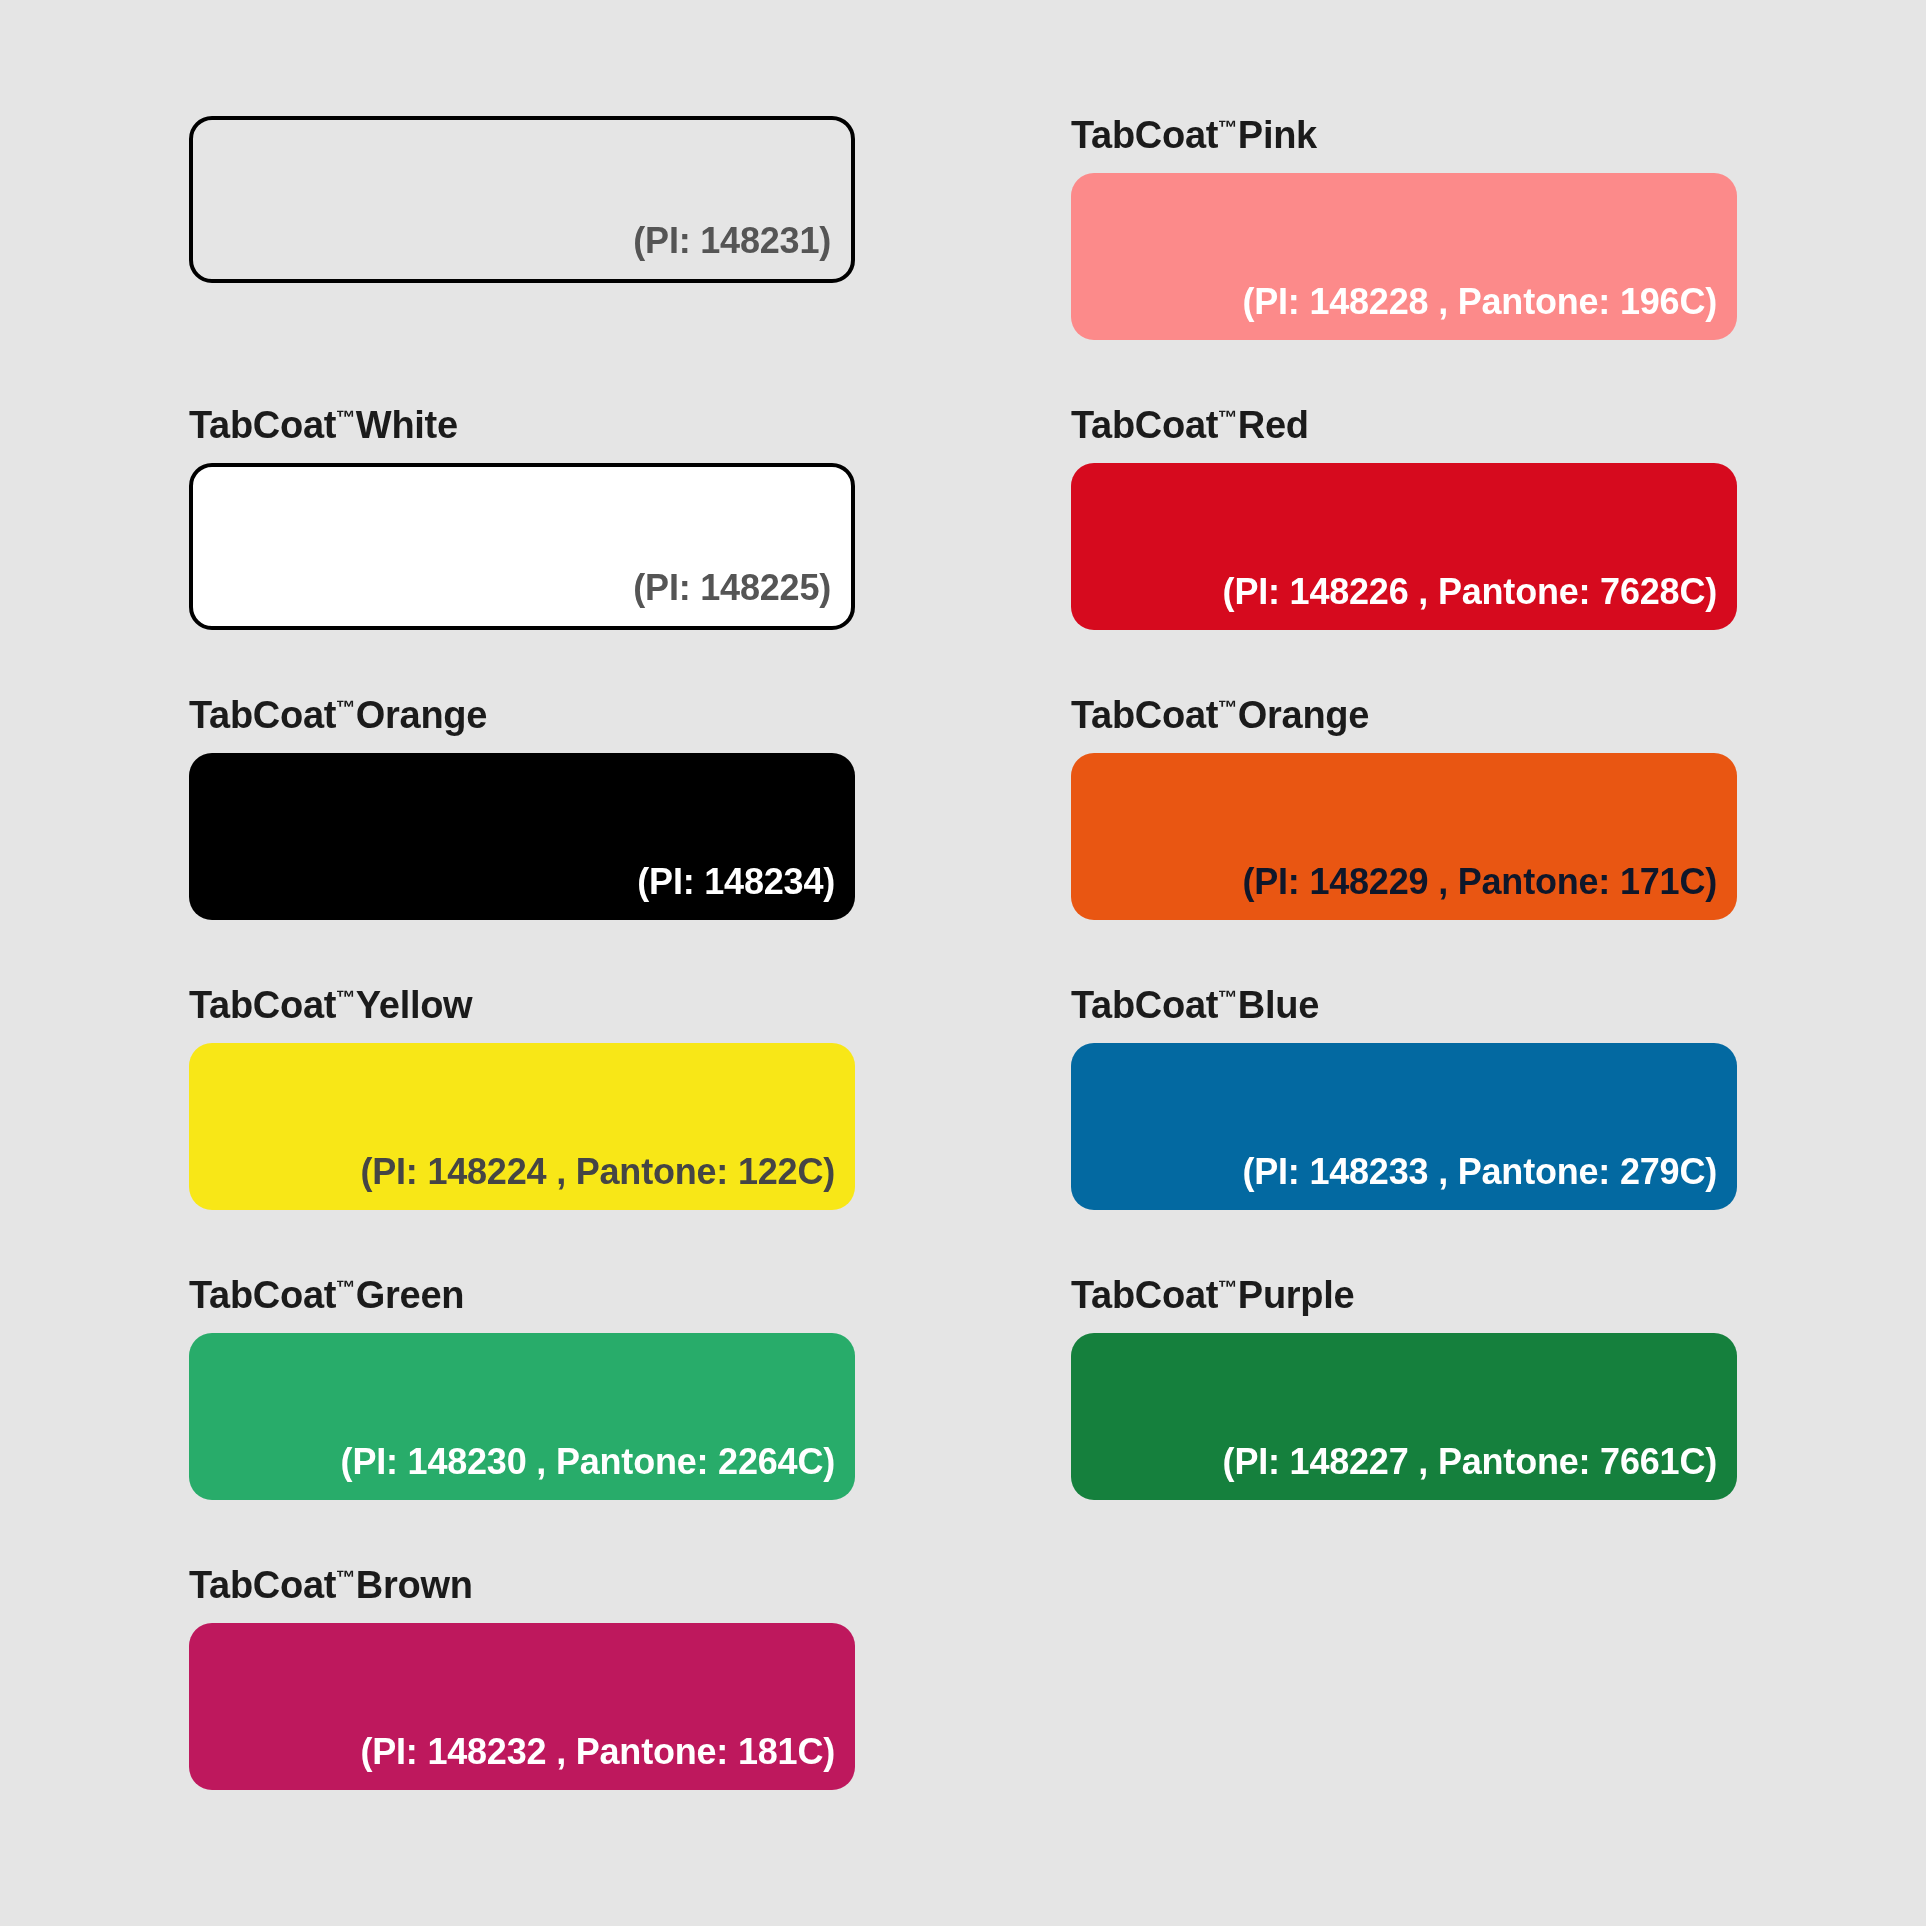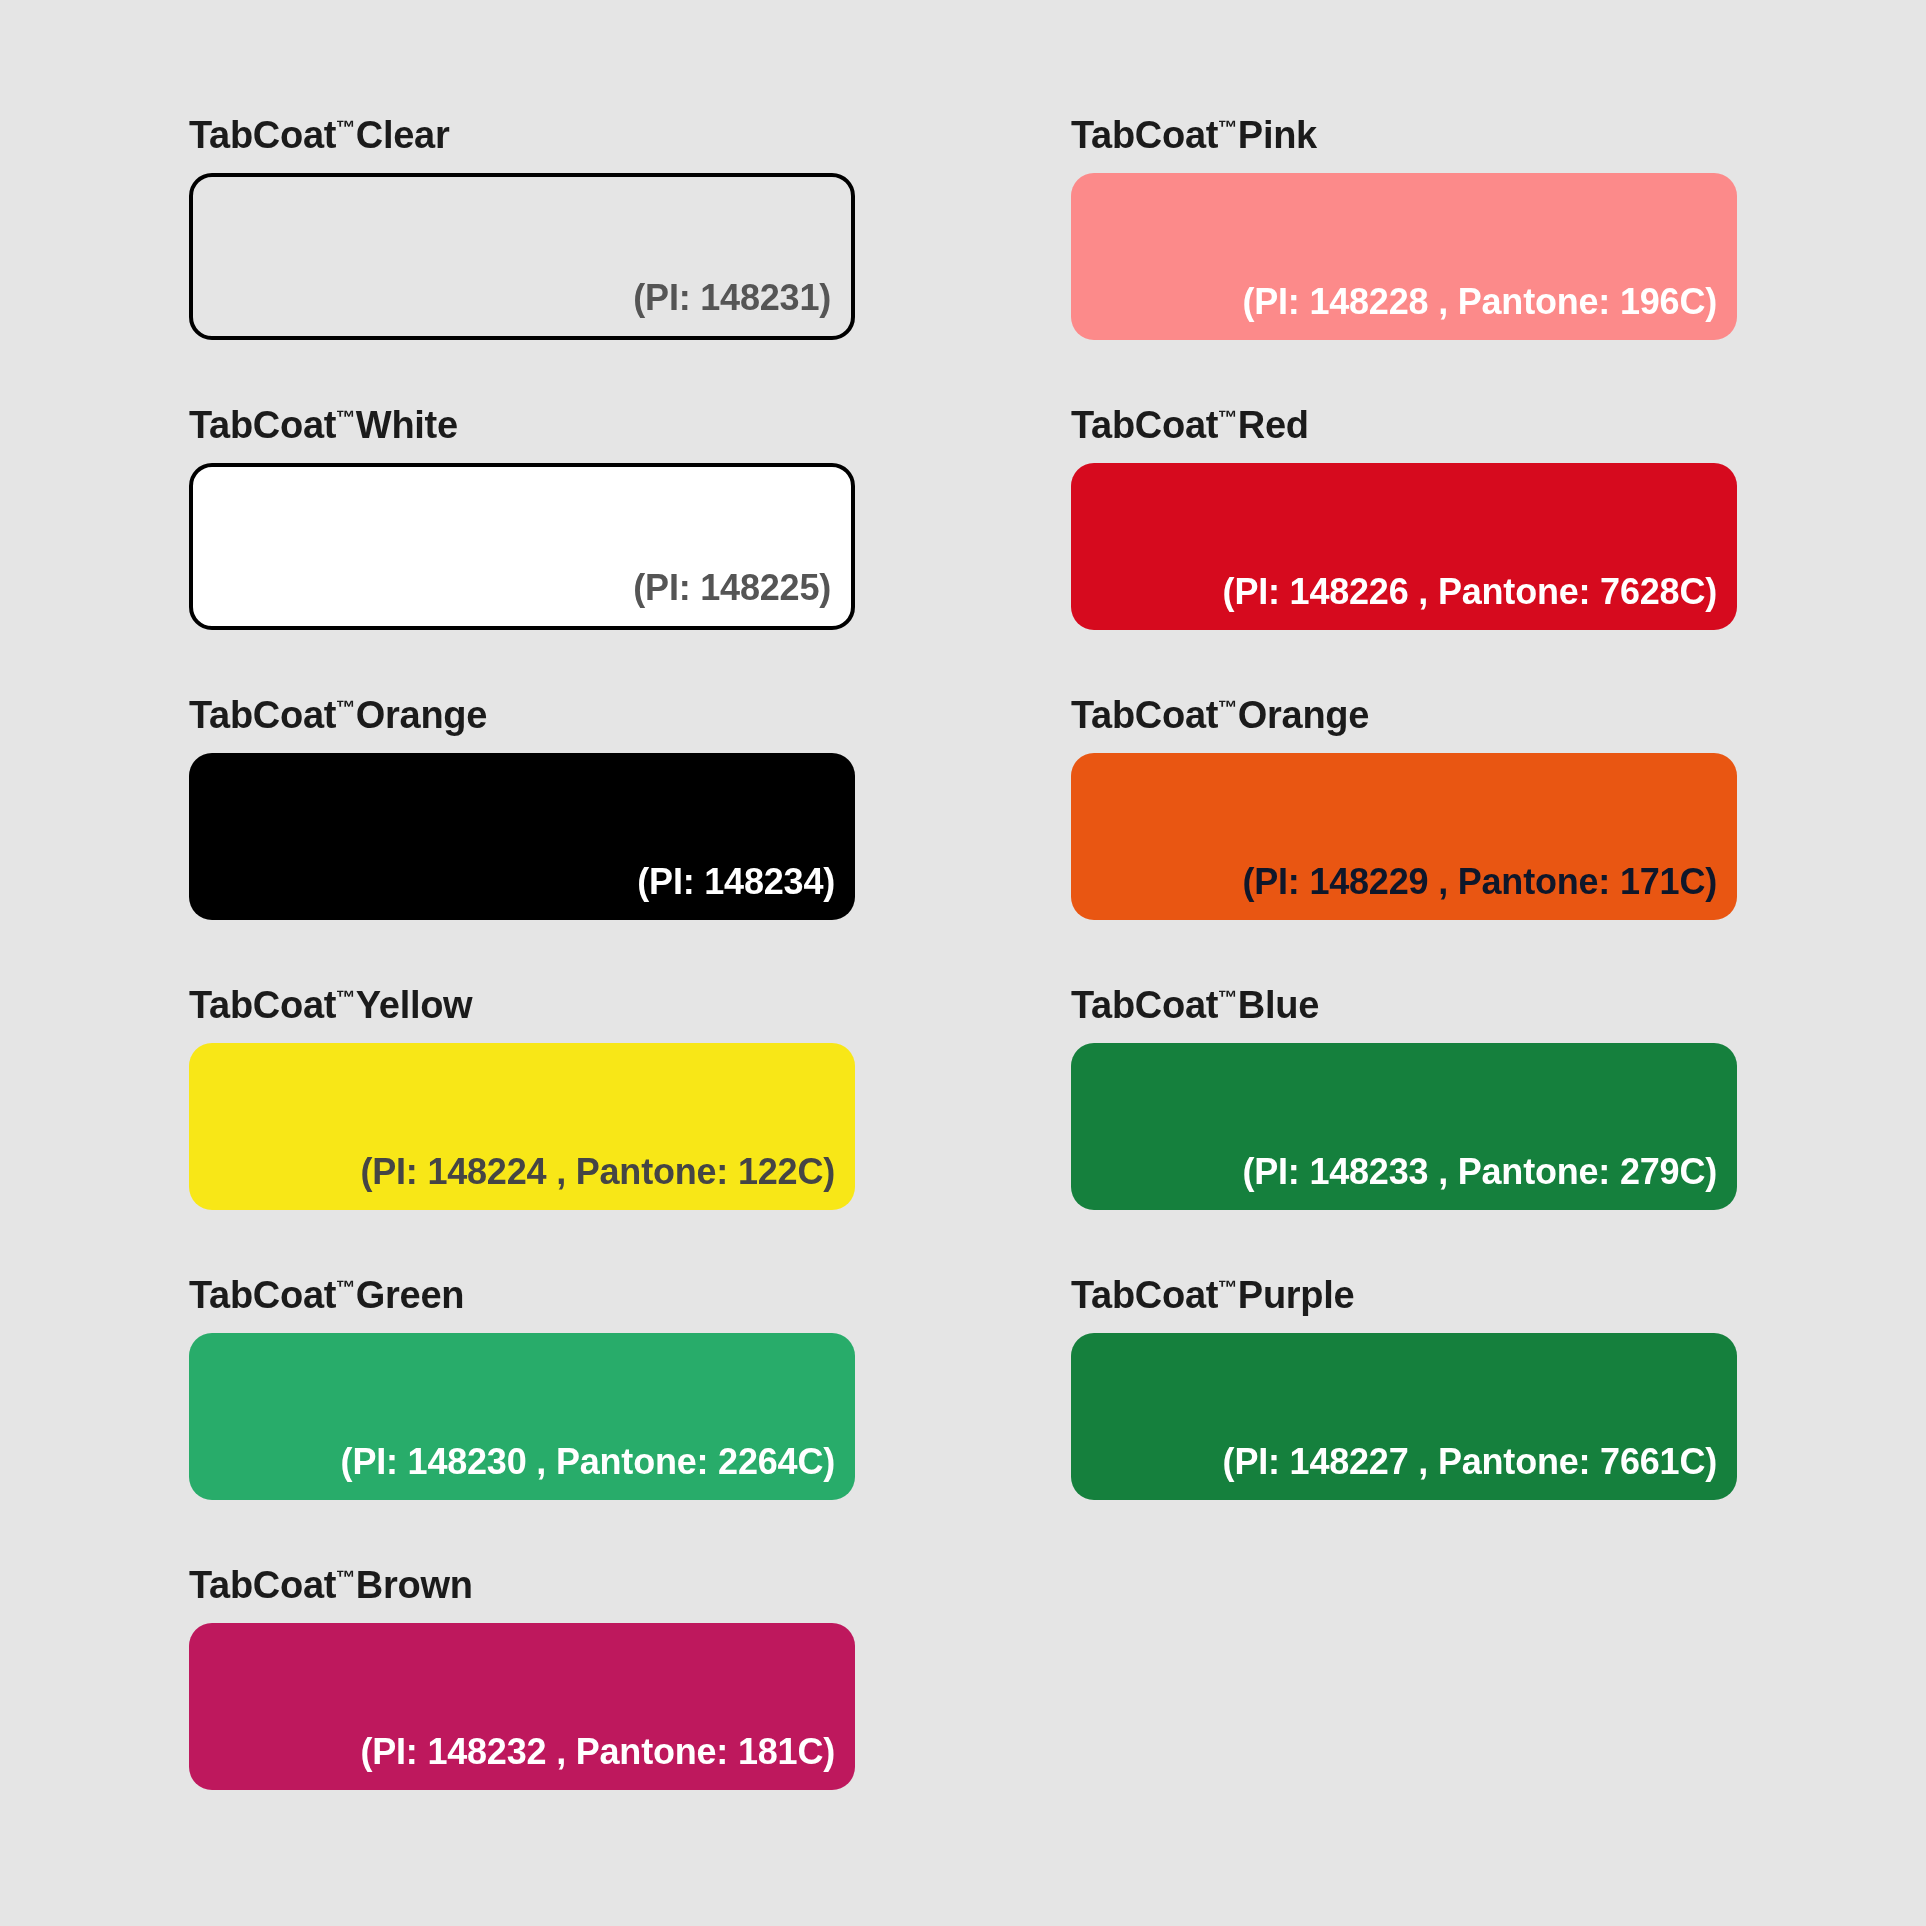--- a/index.html
+++ b/index.html
@@ -84,21 +84,20 @@
   
   .col-left  { grid-column: 1; }
   .col-right { grid-column: 2; }
 </style>
 </head>
 <body style="background: rgb(229, 229, 229);">
 
 <div id="swatch-board">
   <div class="swatch-grid" id="swatch-grid">
       <div class="swatch-cell col-left" style="grid-area: 1 / 1;">
-        <div class="swatch-title"><span>TabCoat</span><span class="tm">™</span><span>Clear</span></div>
         <div class="swatch-chip outlined" style="border-color: rgb(0, 0, 0);">
           <div class="swatch-code" style="color: rgb(85, 85, 85);">(PI: 148231)</div>
         </div>
       </div>
       <div class="swatch-cell col-right" style="grid-area: 1 / 2;">
         <div class="swatch-title"><span>TabCoat</span><span class="tm">™</span><span>Pink</span></div>
         <div class="swatch-chip" style="background: rgb(252, 138, 138);">
           <div class="swatch-code" style="color: rgb(255, 255, 255);">(PI: 148228 , Pantone: 196C)</div>
         </div>
       </div>
@@ -127,21 +126,21 @@
         </div>
       </div>
       <div class="swatch-cell col-left" style="grid-area: 4 / 1;">
         <div class="swatch-title"><span>TabCoat</span><span class="tm">™</span><span>Yellow</span></div>
         <div class="swatch-chip" style="background: rgb(248, 231, 23);">
           <div class="swatch-code" style="color: rgb(69, 69, 69);">(PI: 148224 , Pantone: 122C)</div>
         </div>
       </div>
       <div class="swatch-cell col-right" style="grid-area: 4 / 2;">
         <div class="swatch-title"><span>TabCoat</span><span class="tm">™</span><span>Blue</span></div>
-        <div class="swatch-chip" style="background: #15803d;">
+        <div class="swatch-chip" style="background: #0369a1;">
           <div class="swatch-code" style="color: rgb(255, 255, 255);">(PI: 148233 , Pantone: 279C)</div>
         </div>
       </div>
       <div class="swatch-cell col-left" style="grid-area: 5 / 1;">
         <div class="swatch-title"><span>TabCoat</span><span class="tm">™</span><span>Green</span></div>
         <div class="swatch-chip" style="background: rgb(40, 172, 106);">
           <div class="swatch-code" style="color: rgb(255, 255, 255);">(PI: 148230 , Pantone: 2264C)</div>
         </div>
       </div>
       <div class="swatch-cell col-right" style="grid-area: 5 / 2;">

